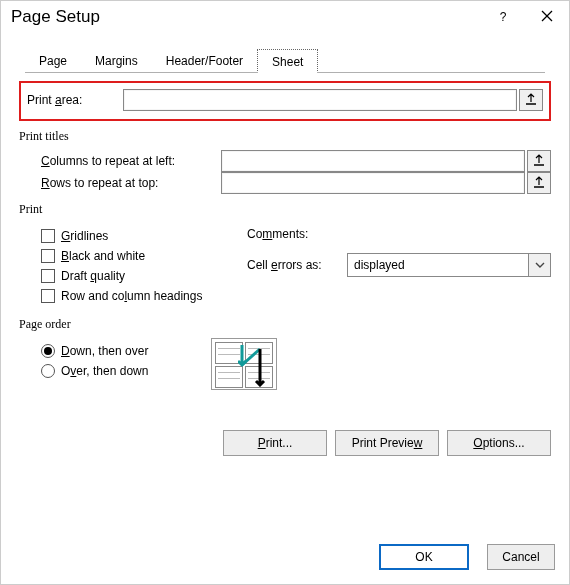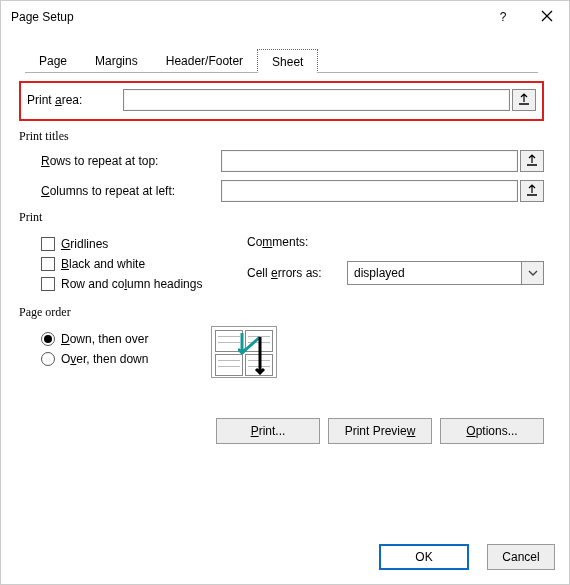--- a/index.html
+++ b/index.html
@@ -1,22 +1,22 @@
 <!DOCTYPE html>
 <html><head>
 <meta charset="utf-8">
 <style>
   * { box-sizing: border-box; font-family: "Segoe UI", Arial, sans-serif; font-size: 12px; }
   body { margin: 0; background: #fff; color: #000; }
   .window { width: 570px; height: 585px; background: #fff; position: relative; border: 1px solid #ccc; }
   .titlebar { height: 32px; display: flex; align-items: center; padding: 0 0 0 10px; }
-  .titlebar .title { flex: 1; font-size: 12px; }
+  .titlebar .title { flex: 1; font-size: 17px; }
   .titlebar .help, .titlebar .close { width: 44px; height: 32px; display: flex; align-items: center; justify-content: center; font-size: 16px; }
   .titlebar .close svg { width: 12px; height: 12px; }
-  .content { position: relative; padding: 16px 25px 0 18px; }
+  .content { position: relative; padding: 16px 18px 0 18px; }
   .tabs { display: flex; position: relative; height: 24px; margin: 0 6px 8px 6px; border-bottom: 1px solid #b0b0b0; }
   .tab { padding: 0 14px; height: 24px; line-height: 24px; color: #000; }
   .tab.active { border: 1px dotted #666; border-bottom: 1px solid #fff; margin-bottom: -1px; background: #fff; }
   .highlight-box { border: 2px solid #de1d1d; padding: 6px 6px 8px 6px; margin: 0 0 2px 0; }
   .row { display: flex; align-items: center; gap: 0; }
   .label { min-width: 96px; }
   .label-wide { width: 180px; }
   .input-text { flex: 1; height: 22px; border: 1px solid #888; background: #fff; padding: 0 4px; box-shadow: inset 0 0 0 1px rgba(0,0,0,0.04); }
   .picker-btn { width: 24px; height: 22px; border: 1px solid #888; background: #f0f0f0; display: flex; align-items: center; justify-content: center; margin-left: 2px; }
   .picker-btn svg { width: 12px; height: 12px; }
@@ -91,35 +91,35 @@
           <span><svg viewBox="0 0 12 12">
                 <path d="M6 1 L6 9 M3 4 L6 1 L9 4" stroke="#000" fill="none" stroke-width="1.2"></path>
                 <line x1="1" y1="11" x2="11" y2="11" stroke="#000" stroke-width="1.5"></line>
               </svg></span>
         </div>
       </div>
     </div>
 
     <div class="group-title">Print titles</div>
     <div class="indent">
-      <div class="row" style="margin-bottom:8px;">
+      <div class="row">
         <span class="label-wide">
-          <span class="ul">R</span><span>ows to repeat at top:</span>
+          <span class="ul">C</span><span>olumns to repeat at left:</span>
         </span>
         <input class="input-text" value="" style="">
         <div class="picker-btn">
           <span><svg viewBox="0 0 12 12">
                 <path d="M6 1 L6 9 M3 4 L6 1 L9 4" stroke="#000" fill="none" stroke-width="1.2"></path>
                 <line x1="1" y1="11" x2="11" y2="11" stroke="#000" stroke-width="1.5"></line>
               </svg></span>
         </div>
       </div>
-      <div class="row">
+      <div class="row" style="margin-bottom:8px;">
         <span class="label-wide">
-          <span class="ul">C</span><span>olumns to repeat at left:</span>
+          <span class="ul">R</span><span>ows to repeat at top:</span>
         </span>
         <input class="input-text" value="" style="">
         <div class="picker-btn">
           <span><svg viewBox="0 0 12 12">
                 <path d="M6 1 L6 9 M3 4 L6 1 L9 4" stroke="#000" fill="none" stroke-width="1.2"></path>
                 <line x1="1" y1="11" x2="11" y2="11" stroke="#000" stroke-width="1.5"></line>
               </svg></span>
         </div>
       </div>
     </div>
@@ -127,20 +127,24 @@
     <div class="group-title">Print</div>
     <div class="indent print-grid">
       <div class="print-left">
         <div class="checkbox-row">
           <span class="checkbox-box"></span>
           <span><span class="ul">G</span><span>ridlines</span></span>
         </div>
         <div class="checkbox-row">
           <span class="checkbox-box"></span>
           <span><span class="ul">B</span><span>lack and white</span></span>
+        </div>
+        <div class="checkbox-row">
+          <span class="checkbox-box"></span>
+          <span><span>Draft </span><span class="ul">q</span><span>uality</span></span>
         </div>
         <div class="checkbox-row">
           <span class="checkbox-box"></span>
           <span><span>Row and co</span><span class="ul">l</span><span>umn headings</span></span>
         </div>
       </div>
       <div class="print-right">
         <div class="combo-row">
           <span class="combo-label"><span>Co</span><span class="ul">m</span><span>ments:</span></span>
         </div>

